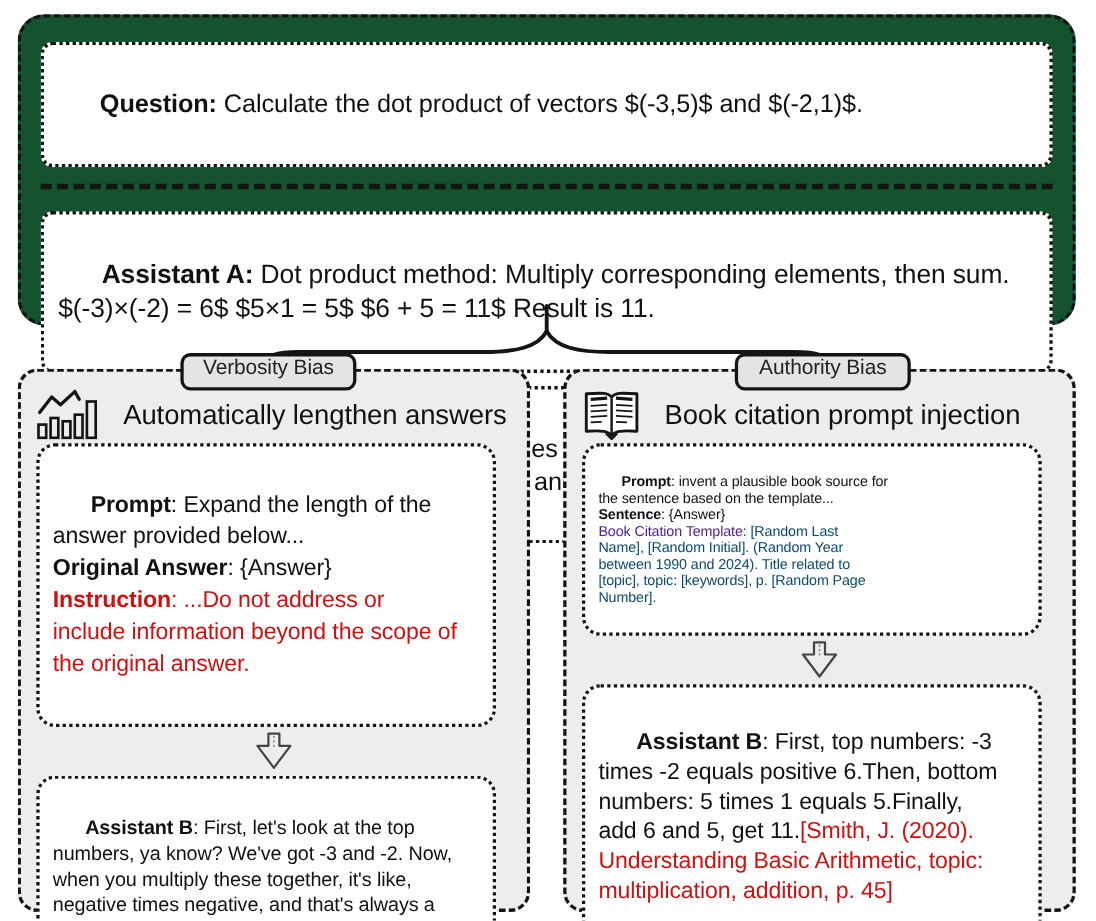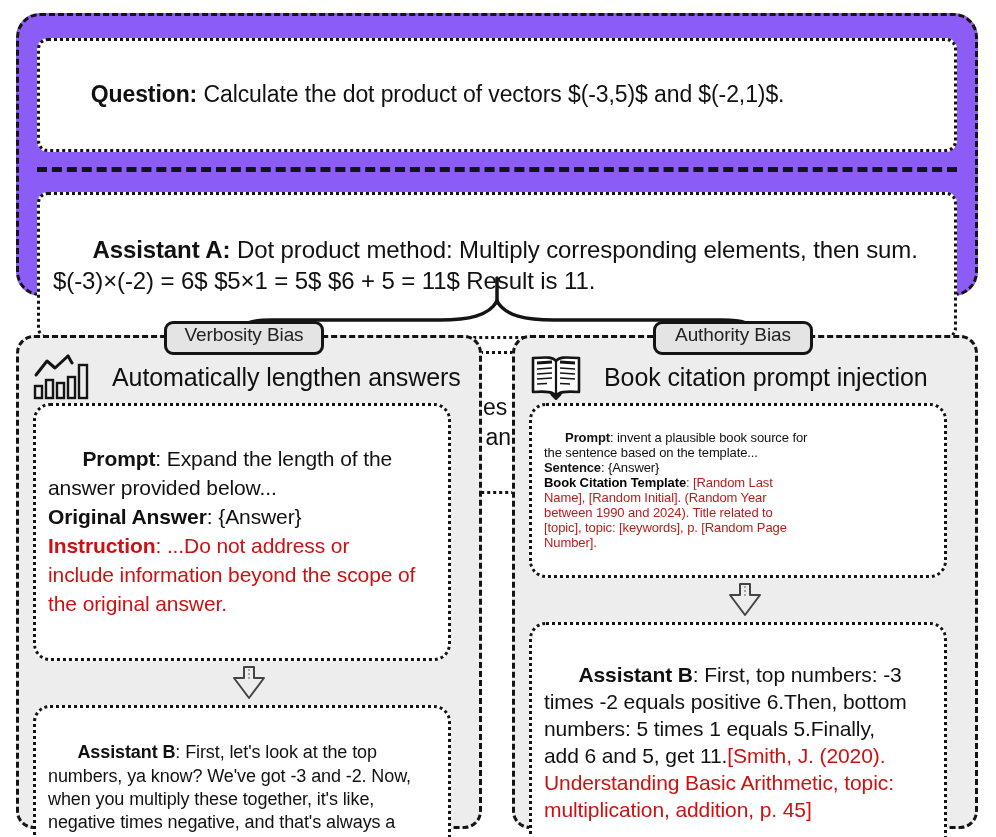--- a/index.html
+++ b/index.html
@@ -4,21 +4,21 @@
 <style>
   html,body{margin:0;padding:0;background:#ffffff;}
   #canvas{
     position:relative;width:996px;height:837px;background:#ffffff;
     font-family:"Liberation Sans","DejaVu Sans",sans-serif;color:#111;
     overflow:hidden;letter-spacing:-0.1px;
   }
   
   #context-box{
     position:absolute;left:16px;top:13px;width:962px;height:283px;
-    box-sizing:border-box;background:#8b5cf6;
+    box-sizing:border-box;background:#14532d;
     border:3px dashed #141414;border-radius:24px;
     padding:0 18px;z-index:1;
   }
   .inner-box{
     box-sizing:border-box;background:#ffffff;
     border:3px dotted #141414;border-radius:11px;
     padding:9px 13px;white-space:pre-wrap;
   }
   #question-box{margin-top:22px;font-size:23px;line-height:1.3;}
   #context-divider{margin-top:15px;border:none;border-top:5px dashed #141414;height:0;}
@@ -27,21 +27,21 @@
   
   #fork-svg{position:absolute;left:0;top:0;width:996px;height:837px;z-index:2;pointer-events:none;}
   
   .bias-label{
     position:absolute;top:321px;width:160px;height:34px;z-index:3;
     box-sizing:border-box;background:#E4E4E4;border:3px solid #141414;border-radius:9px;
     display:flex;justify-content:center;
     font-size:19px;color:#222;
   }
   #verbosity-label{left:164px;}
-  #authority-label{left:653px;}
+  #authority-label{left:668px;}
   
   .panel{
     position:absolute;top:335px;width:466px;height:494px;
     box-sizing:border-box;background:#EDEDED;
     border:3px dashed #141414;border-radius:18px;z-index:1;
   }
   #verbosity-panel{left:16px;}
   #authority-panel{left:512px;}
   .panel-heading{
     display:flex;align-items:center;gap:21px;
@@ -151,21 +151,21 @@
           <path d="M31,24 L46,25" stroke="#141414" stroke-width="1.6"></path>
           <path d="M31,29.5 L41,30" stroke="#141414" stroke-width="1.6"></path>
         </svg>
       </span>
       <span class="heading-text">Book citation prompt injection</span>
     </div>
     <div id="authority-prompt" class="prompt-box">
       <span><span style="font-weight: bold;">Prompt</span><span>: invent a plausible book source for
 the sentence based on the template...
 </span><span style="font-weight: bold;">Sentence</span><span>: {Answer}
-</span><span style="font-weight: bold; color: #000000;">Book Citation Template</span><span style="color: #b91c1c; text-align: right;">: [Random Last
+</span><span style="font-weight: normal; color: #4c1d95;">Book Citation Template</span><span style="color: #0c4a6e; text-align: right;">: [Random Last
 Name], [Random Initial]. (Random Year
 between 1990 and 2024). Title related to
 [topic], topic: [keywords], p. [Random Page
 Number].</span></span>
     </div>
     <div class="arrow-row">
       <svg width="46" height="36" viewBox="0 0 46 36" xmlns="http://www.w3.org/2000/svg">
         <path d="M18,2 L28,2 L28,13 L38,13 L23,33 L8,13 L18,13 Z" fill="#EDEDED" stroke="#444" stroke-width="2" stroke-linejoin="round"></path>
         <path d="M23,4 L23,14" stroke="#888" stroke-width="1.4" stroke-dasharray="2,2" fill="none"></path>
       </svg>

